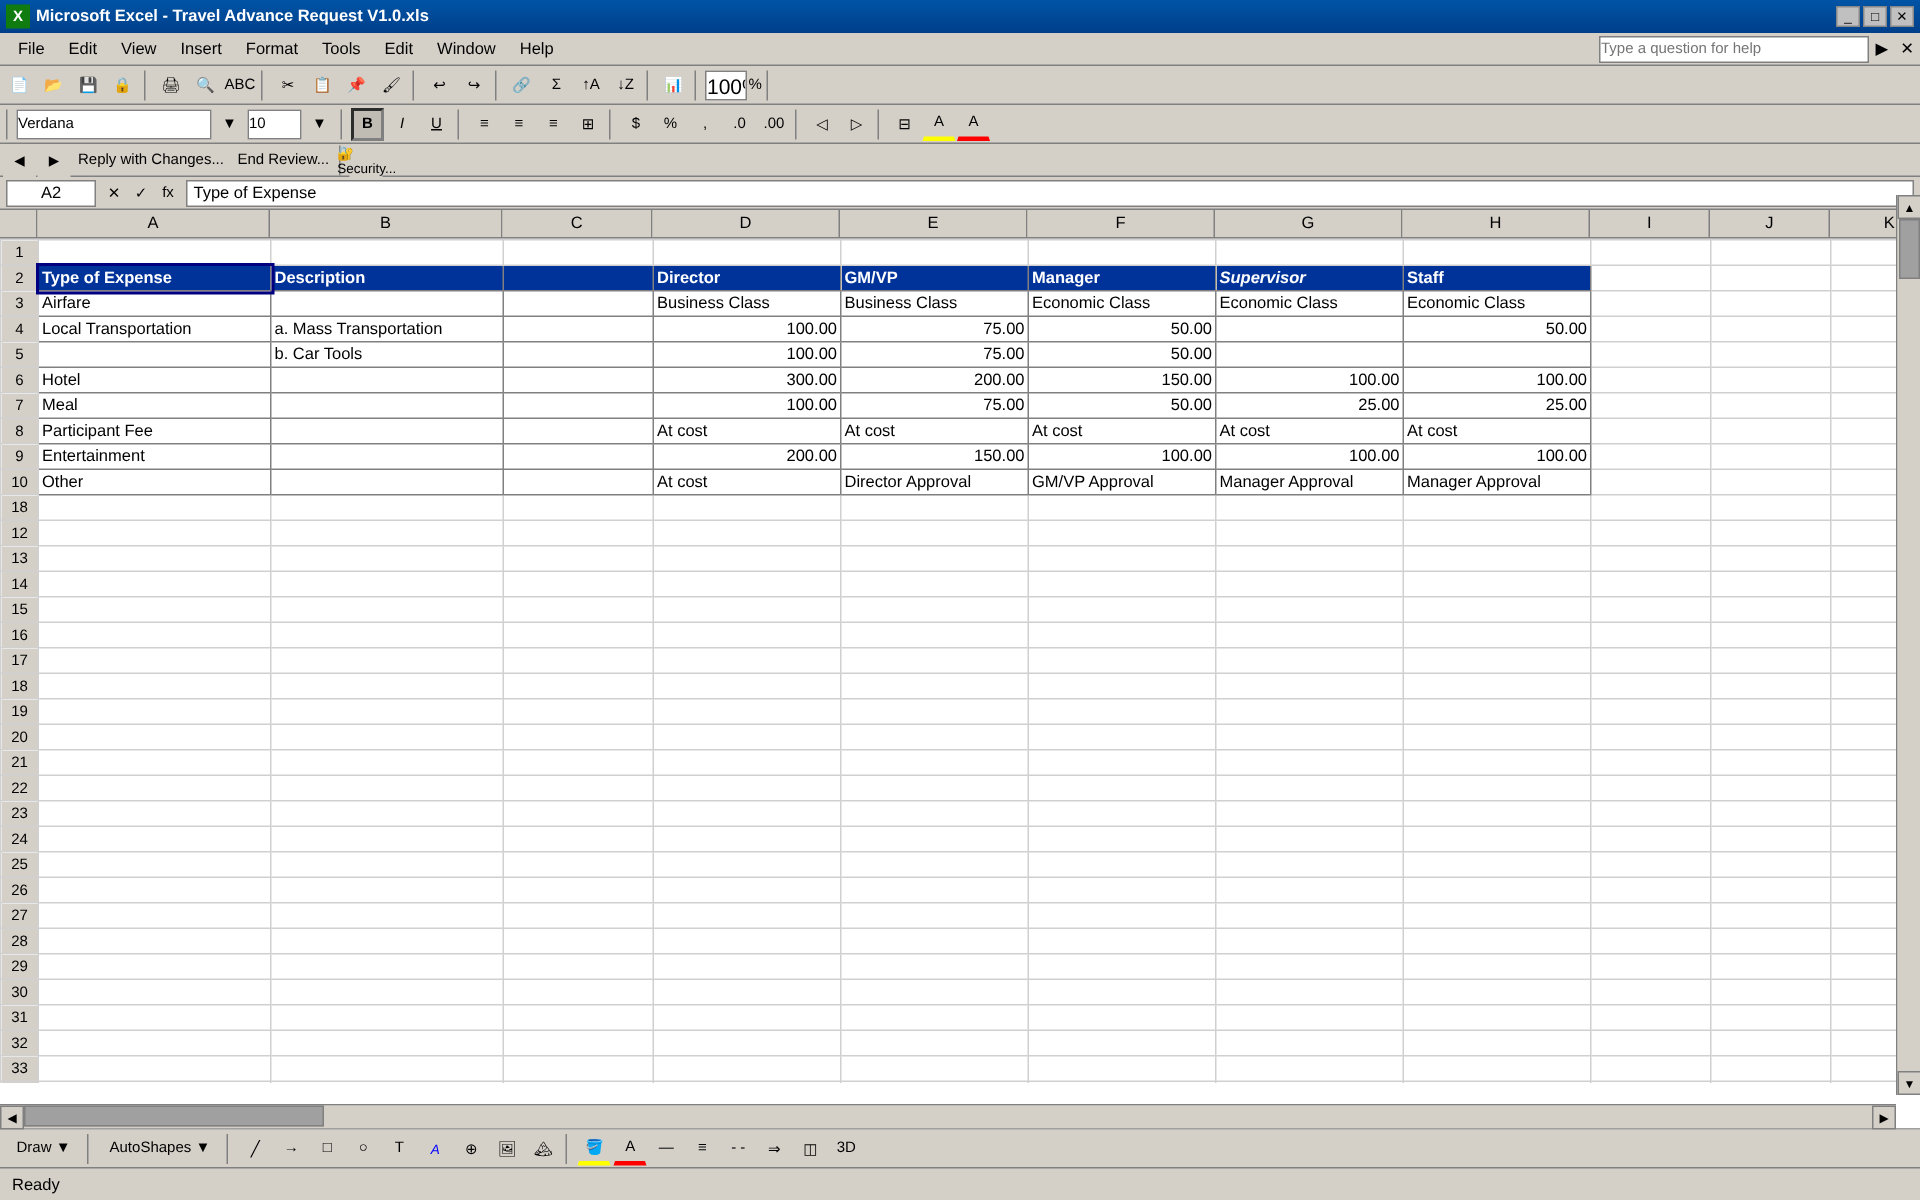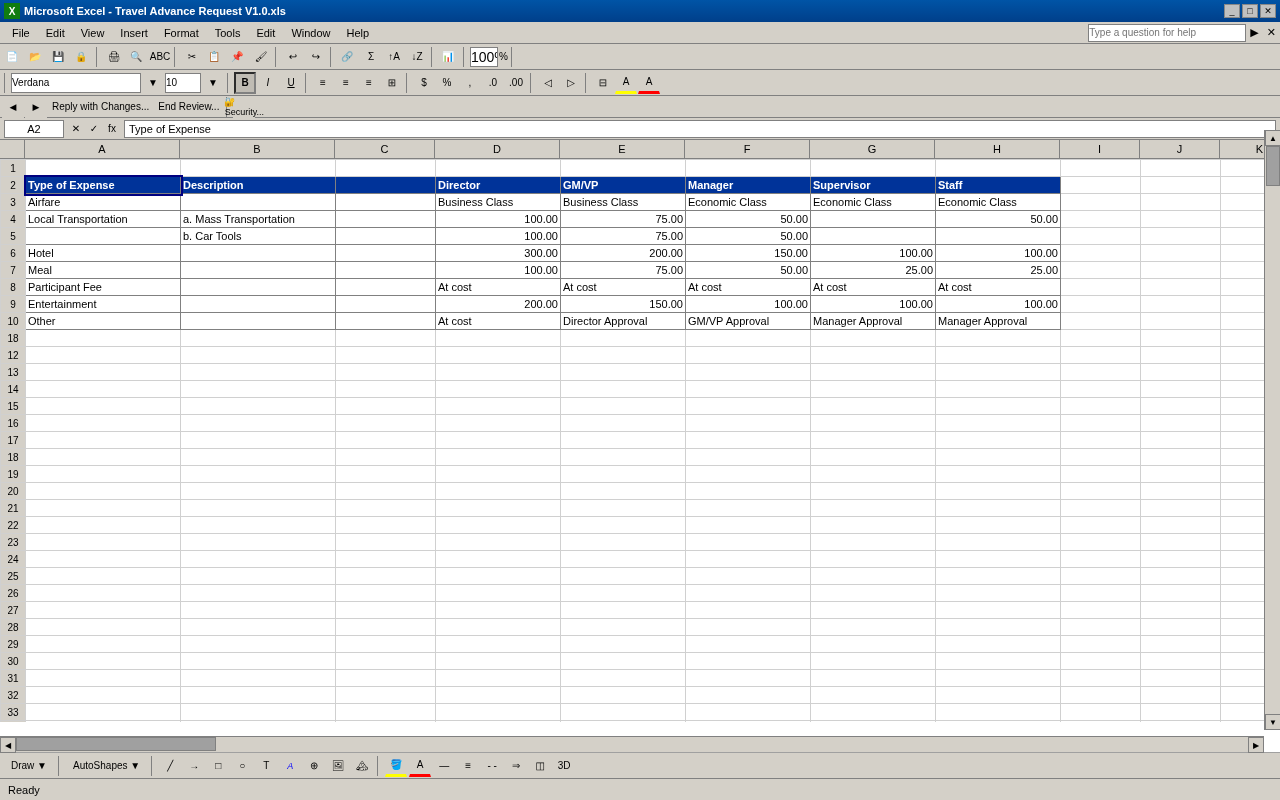--- a/index.html
+++ b/index.html
@@ -250,21 +250,21 @@
   <span class="menu-item">File</span>
   <span class="menu-item">Edit</span>
   <span class="menu-item">View</span>
   <span class="menu-item">Insert</span>
   <span class="menu-item">Format</span>
   <span class="menu-item">Tools</span>
   <span class="menu-item">Edit</span>
   <span class="menu-item">Window</span>
   <span class="menu-item">Help</span>
   <span style="flex:1"></span>
-  <input type="text" style="width: 158px; height: 18px; font-size: 10px; border: 1px solid rgb(128, 128, 128);" placeholder="Type a question for help">
+  <input type="text" style="width: 180px; height: 18px; font-size: 10px; border: 1px solid rgb(128, 128, 128);" placeholder="Type a question for help">
   <span style="margin-left:4px;font-size:11px;cursor:pointer;">▶</span>
   <span style="margin-left:8px;font-size:11px;cursor:pointer;">✕</span>
 </div>
 
 <div class="toolbar">
   <div class="tb-btn">📄</div>
   <div class="tb-btn">📂</div>
   <div class="tb-btn">💾</div>
   <div class="tb-btn">🔒</div>
   <div class="tb-sep"></div>
@@ -377,21 +377,21 @@
             <td class="col-k data-cell"></td>
           </tr>
           <tr>
             <td class="row-num">2</td>
             <td class="col-a header-cell" style="outline: rgb(0, 0, 128) solid 2px; border-color: rgb(128, 128, 128);">Type of Expense</td>
             <td class="col-b header-cell" style="border-color: rgb(128, 128, 128);">Description</td>
             <td class="col-c header-cell" style="border-color: rgb(128, 128, 128);"></td>
             <td class="col-d header-cell" style="border-color: rgb(128, 128, 128);">Director</td>
             <td class="col-e header-cell" style="border-color: rgb(128, 128, 128);">GM/VP</td>
             <td class="col-f header-cell" style="border-color: rgb(128, 128, 128);">Manager</td>
-            <td class="col-g header-cell" style="border-color: rgb(128, 128, 128);">Supervisor</td>
+            <td class="col-g header-cell" style="border-color: rgb(128, 128, 128); font-style: italic;">Supervisor</td>
             <td class="col-h header-cell" style="border-color: rgb(128, 128, 128);">Staff</td>
             <td class="col-i data-cell"></td>
             <td class="col-j data-cell"></td>
             <td class="col-k data-cell"></td>
           </tr>
           <tr>
             <td class="row-num">3</td>
             <td class="col-a data-cell" style="border-color: rgb(128, 128, 128);">Airfare</td>
             <td class="col-b data-cell" style="border-color: rgb(128, 128, 128);"></td>
             <td class="col-c data-cell" style="border-color: rgb(128, 128, 128);"></td>

